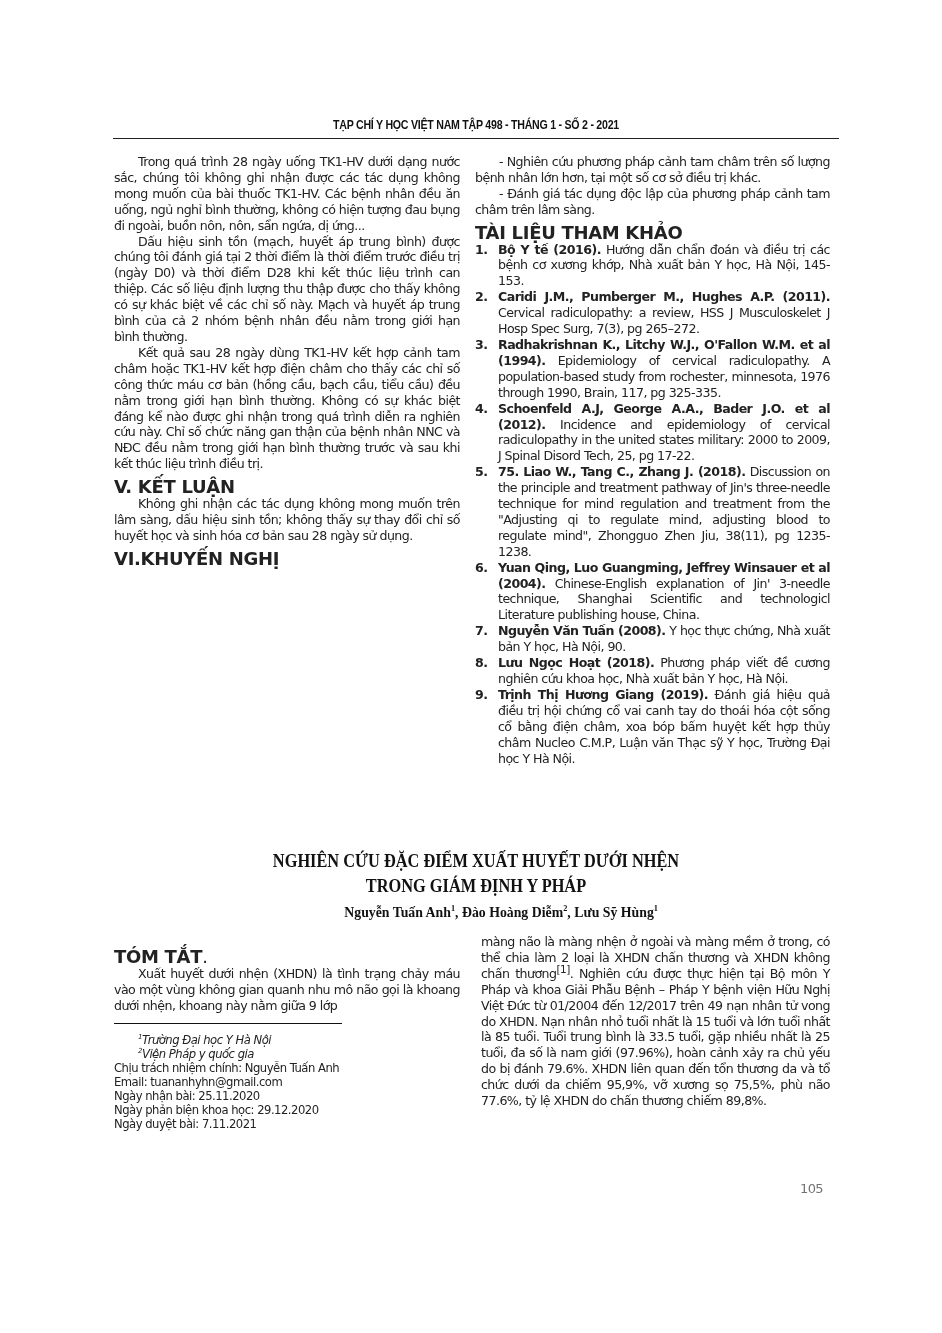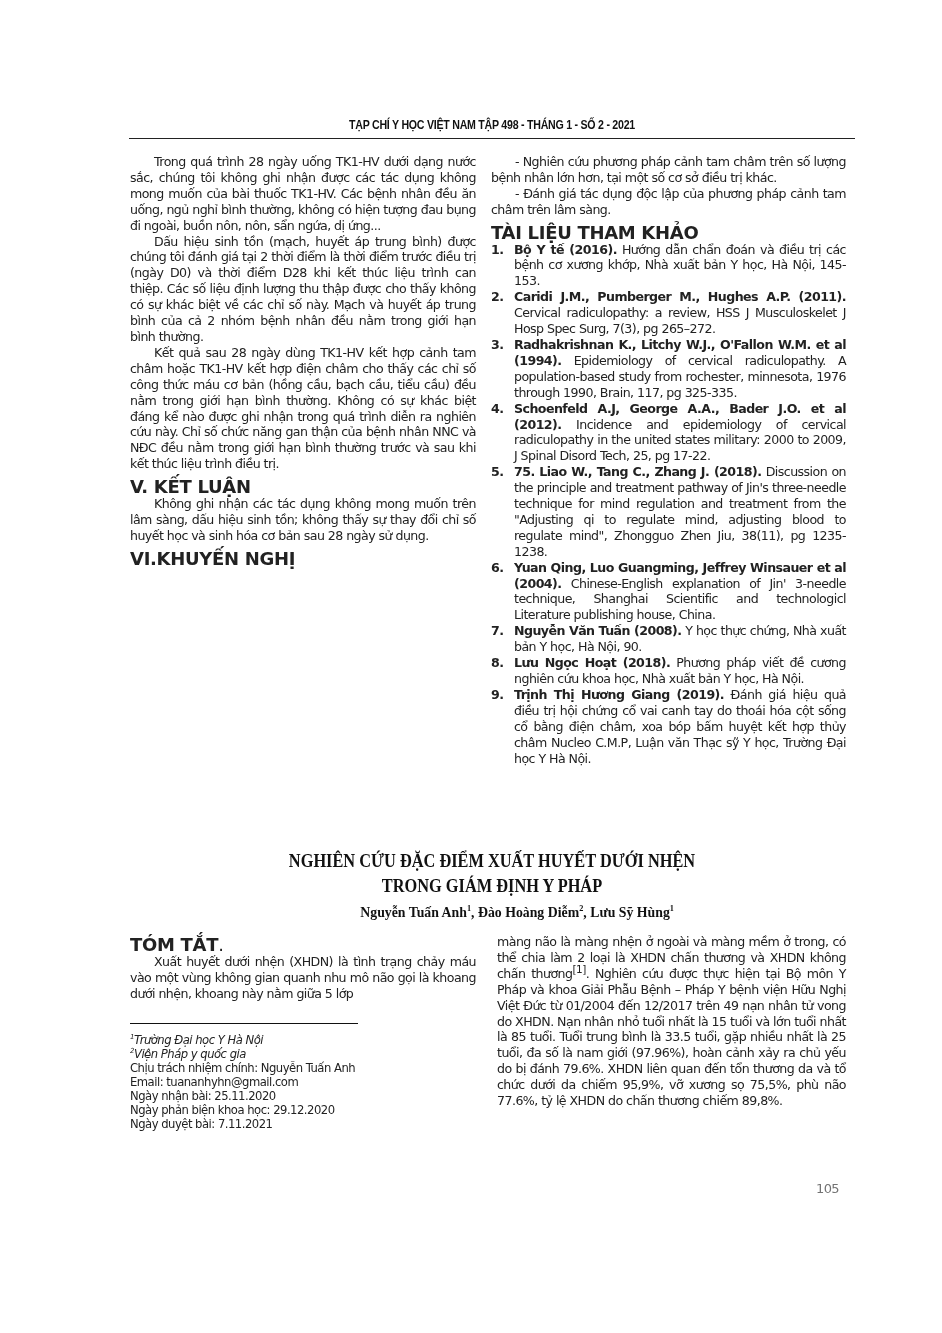--- a/index.html
+++ b/index.html
@@ -1,17 +1,17 @@
 <!DOCTYPE html>
 <html><head>
 <meta charset="utf-8">
 <style>
   html, body { margin: 0; padding: 0; background: #ffffff; }
   body { width: 942px; height: 1333px; position: relative; overflow: hidden; color: #111; }
-  .page { position: absolute; left: 16px; top: 0; width: 761px; height: 1333px; }
+  .page { position: absolute; left: 0; top: 0; width: 761px; height: 1333px; }
   .running-head {
     position: absolute; left: 113px; top: 118px; width: 726px; text-align: center;
     font-family: "Liberation Sans", sans-serif; font-weight: bold; font-size: 12.5px;
     letter-spacing: -0.3px; transform: scaleX(0.85); transform-origin: center;
   }
   .head-rule { position: absolute; left: 113px; top: 138px; width: 726px; height: 0; border-top: 1.3px solid #222; }
   .col {
     position: absolute; font-family: "DejaVu Sans", sans-serif; font-size: 12.6px;
     line-height: 15.9px; letter-spacing: -0.55px; text-align: justify; color: #222;
   }
@@ -38,21 +38,21 @@
     transform: scaleX(0.92); transform-origin: right;
   }
   .authors sup { font-size: 9px; }
   .abs-left { left: 114px; top: 937px; width: 346px; }
   .abs-right { left: 481px; top: 934px; width: 349px; }
   .foot-rule { position: absolute; left: 114px; top: 1023px; width: 228px; border-top: 1.5px solid #111; }
   .footnotes {
     position: absolute; left: 114px; top: 1033px; width: 346px;
     font-family: "DejaVu Sans", sans-serif; font-size: 11.6px; line-height: 14px; letter-spacing: -0.5px; color: #222;
   }
-  .footnotes .it { font-style: italic; }
+  .footnotes .it { font-style: italic; margin-left: 24px; }
   .footnotes sup { font-size: 7px; }
   .page-number {
     position: absolute; left: 800px; top: 1181px; font-family: "DejaVu Sans", sans-serif;
     font-size: 13px; letter-spacing: -0.6px; color: #737373;
   }
   sup { line-height: 0; }
 </style>
 </head>
 <body>
 
@@ -90,22 +90,22 @@
   <div class="article-title">
     <div>NGHIÊN CỨU ĐẶC ĐIỂM XUẤT HUYẾT DƯỚI NHỆN</div>
     <div>TRONG GIÁM ĐỊNH Y PHÁP</div>
   </div>
 
   <div class="authors">
     <span>Nguyễn Tuấn Anh</span><sup>1</sup><span>, </span><span>Đào Hoàng Diễm</span><sup>2</sup><span>, </span><span>Lưu Sỹ Hùng</span><sup>1</sup>
   </div>
 
   <div class="col abs-left">
-    <div class="heading" style="margin-top:0"><span>TÓM TẮT</span><span style="font-weight:normal">.</span></div>
-    <p class="para">Xuất huyết dưới nhện (XHDN) là tình trạng chảy máu vào một vùng không gian quanh nhu mô não gọi là khoang dưới nhện, khoang này nằm giữa 5 lớp</p>
+    <div class="heading" style="margin-top:12px"><span>TÓM TẮT</span><span style="font-weight:normal">.</span></div>
+    <p class="para">Xuất huyết dưới nhện (XHDN) là tình trạng chảy máu vào một vùng không gian quanh nhu mô não gọi là khoang dưới nhện, khoang này nằm giữa 9 lớp</p>
   </div>
 
   <div class="col abs-right">
     <p class="para noindent"><span>màng não là màng nhện ở ngoài và màng mềm ở trong, có thể chia làm 2 loại là XHDN chấn thương và XHDN không chấn thương</span><sup>[1]</sup><span>. Nghiên cứu được thực hiện tại Bộ môn Y Pháp và khoa Giải Phẫu Bệnh – Pháp Y bệnh viện Hữu Nghị Việt Đức từ 01/2004 đến 12/2017 trên 49 nạn nhân tử vong do XHDN. Nạn nhân nhỏ tuổi nhất là 15 tuổi và lớn tuổi nhất là 85 tuổi. Tuổi trung bình là 33.5 tuổi, gặp nhiều nhất là 25 tuổi, đa số là nam giới (97.96%), hoàn cảnh xảy ra chủ yếu do bị đánh 79.6%. XHDN liên quan đến tổn thương da và tổ chức dưới da chiếm 95,9%, vỡ xương sọ 75,5%, phù não 77.6%, tỷ lệ XHDN do chấn thương chiếm 89,8%.</span></p>
   </div>
 
   <div class="foot-rule"></div>
   <div class="footnotes">
     <div class="it"><sup>1</sup><span>Trường Đại học Y Hà Nội</span></div>
     <div class="it"><sup>2</sup><span>Viện Pháp y quốc gia</span></div>

